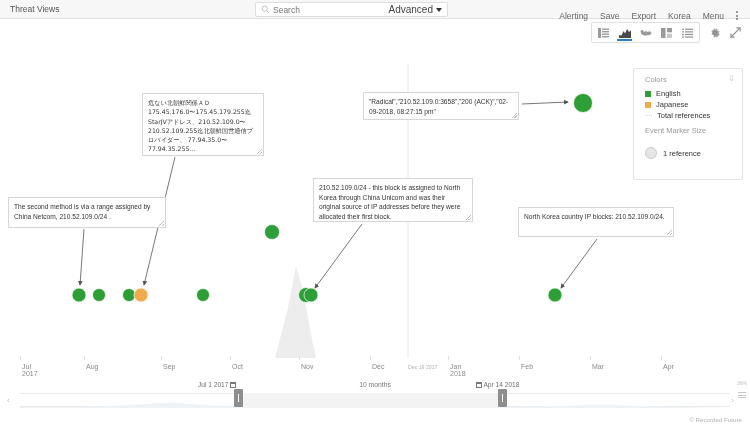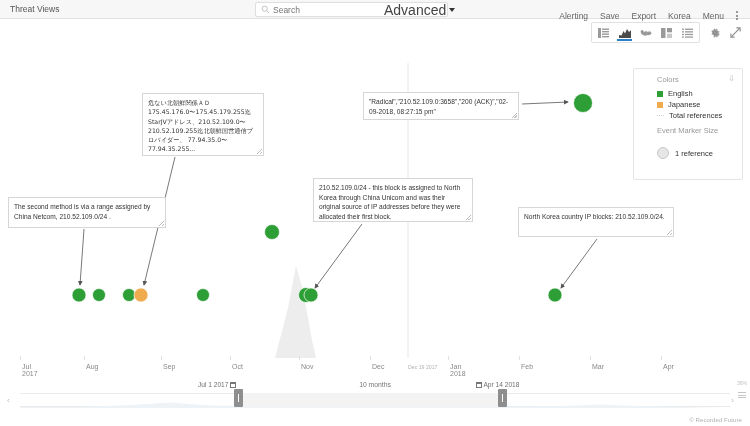--- a/index.html
+++ b/index.html
@@ -25,21 +25,21 @@
     background: #fff; border: 1px solid #dedede; border-radius: 2px;
     display: flex; align-items: center; padding: 0 5px;
   }
   .search-icon { width: 9px; height: 9px; flex: 0 0 9px; opacity: .55; }
   .search-input {
     border: 0; outline: 0; background: transparent; flex: 1;
     font-size: 8.5px; color: #888; font-family: "Liberation Sans", sans-serif;
     padding-left: 3px;
   }
   .advanced {
-    font-size: 14px; color: #444; display: flex; align-items: center; gap: 3px;
+    font-size: 10px; color: #444; display: flex; align-items: center; gap: 3px;
     white-space: nowrap; cursor: pointer; justify-content: space-between;
   }
   .caret-dn { width:0;height:0;border-left:3.5px solid transparent;border-right:3.5px solid transparent;border-top:4.5px solid #333; }
   .topbar-right {
     position: absolute; right: 12px; top: 0; height: 31px;
     display: flex; align-items: center; gap: 12px;
   }
   .tb-link { font-size: 8.5px; color: #666; cursor: pointer; white-space: nowrap; }
   .kebab { display:flex; flex-direction:column; gap:1.5px; cursor:pointer; }
   .kebab i { width:2px;height:2px;background:#777;border-radius:50%;display:block; }
@@ -70,21 +70,21 @@
   }
 
   
   .plot { position: absolute; left: 0; top: 58px; width: 750px; height: 300px; }
   .plot svg { display: block; }
 
   
   .legend {
     position: absolute; right: 7px; top: 68px; width: 110px;
     background: #fff; border: 1px solid #e3e3e3; border-radius: 2px;
-    padding: 6px 7px 8px 23px; z-index: 20;
+    padding: 6px 7px 8px 11px; z-index: 20;
   }
   .legend-head { display:flex; align-items:flex-start; justify-content:space-between; }
   .legend-title { font-size: 7.5px; color: #999; margin-bottom: 3px; }
   .legend-collapse { font-size: 8px; color: #bbb; cursor: pointer; line-height: 1; }
   .legend-row { display:flex; align-items:center; gap:5px; margin: 2px 0; }
   .swatch { width: 6px; height: 6px; flex: 0 0 6px; }
   .legend-label { font-size: 7.5px; color: #333; white-space: nowrap; }
   .swatch-line { width: 7px; height: 0; border-top: 1.5px dotted #cfcfcf; flex:0 0 7px; }
   .legend-sub { font-size: 7.5px; color: #999; margin: 6px 0 2px 0; }
   .size-row { display:flex; align-items:center; gap:6px; margin: 12px 0; }

